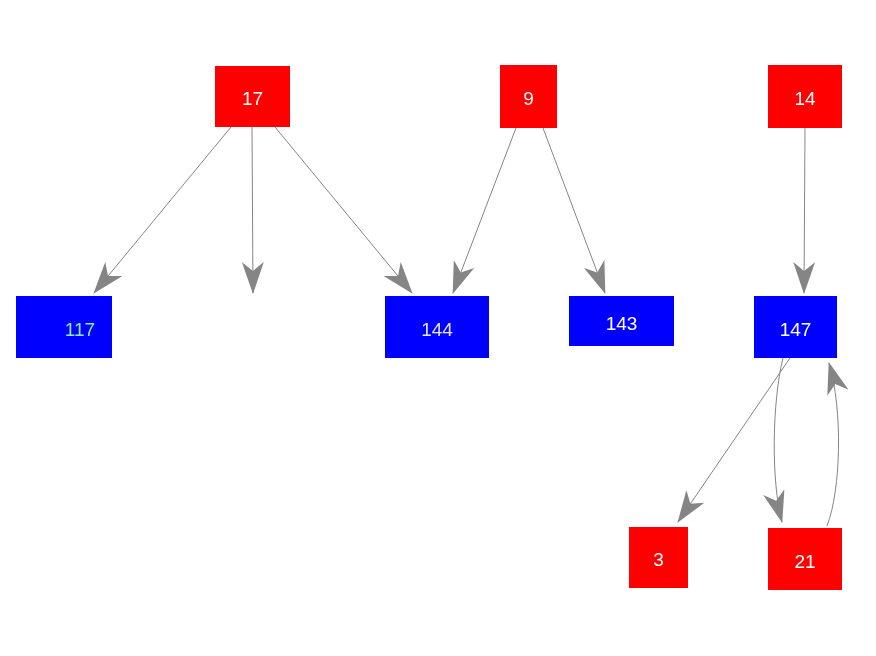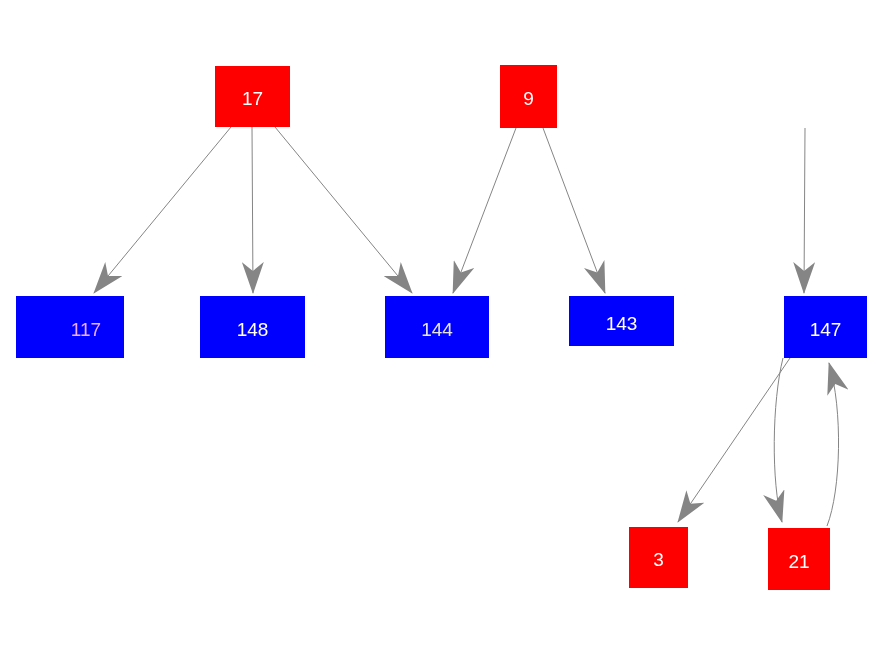--- a/index.html
+++ b/index.html
@@ -59,34 +59,34 @@
       <path d="M783,358 C772,402 771,482 782,522" fill="none" stroke="#858585" stroke-width="1" marker-end="url(#arrowhead)"></path>
       <path d="M827,526 C841,490 843,410 829,363" fill="none" stroke="#858585" stroke-width="1" marker-end="url(#arrowhead)"></path>
     </svg>
 
 <div class="node" style="left: 215px; top: 66px; width: 75px; height: 61px; background: rgb(255, 0, 0); color: rgb(255, 255, 255);">
       <span>17</span>
     </div>
     <div class="node" style="left: 500px; top: 65px; width: 57px; height: 63px; background: rgb(255, 0, 0); color: rgb(255, 255, 255);">
       <span>9</span>
     </div>
-    <div class="node" style="left: 16px; top: 296px; width: 108px; height: 62px; background: rgb(0, 0, 255); color: #f0abfc; padding-left: 32px;">
+    <div class="node" style="left: 768px; top: 65px; width: 74px; height: 63px; background: rgb(255, 0, 0); color: rgb(255, 255, 255);">
+      <span>14</span>
+    </div>
+    <div class="node" style="left: 16px; top: 296px; width: 96px; height: 62px; background: rgb(0, 0, 255); color: #86efac; padding-left: 32px;">
       <span>117</span>
-    </div>
-    <div class="node" style="left: 200px; top: 296px; width: 105px; height: 62px; background: rgb(0, 0, 255); color: rgb(255, 255, 255);">
-      <span>148</span>
     </div>
     <div class="node" style="left: 385px; top: 296px; width: 104px; height: 62px; background: rgb(0, 0, 255); color: #e5e5e5;">
       <span>144</span>
     </div>
     <div class="node" style="left: 569px; top: 296px; width: 105px; height: 50px; background: rgb(0, 0, 255); color: rgb(255, 255, 255);">
       <span>143</span>
     </div>
-    <div class="node" style="left: 784px; top: 296px; width: 83px; height: 62px; background: rgb(0, 0, 255); color: rgb(255, 255, 255);">
+    <div class="node" style="left: 754px; top: 296px; width: 83px; height: 62px; background: rgb(0, 0, 255); color: rgb(255, 255, 255);">
       <span>147</span>
     </div>
     <div class="node" style="left: 629px; top: 527px; width: 59px; height: 61px; background: rgb(255, 0, 0); color: rgb(255, 255, 255);">
       <span>3</span>
     </div>
-    <div class="node" style="left: 768px; top: 528px; width: 62px; height: 62px; background: rgb(255, 0, 0); color: rgb(255, 255, 255);">
+    <div class="node" style="left: 768px; top: 528px; width: 74px; height: 62px; background: rgb(255, 0, 0); color: rgb(255, 255, 255);">
       <span>21</span>
     </div>
   </div>
 
 </body></html>

